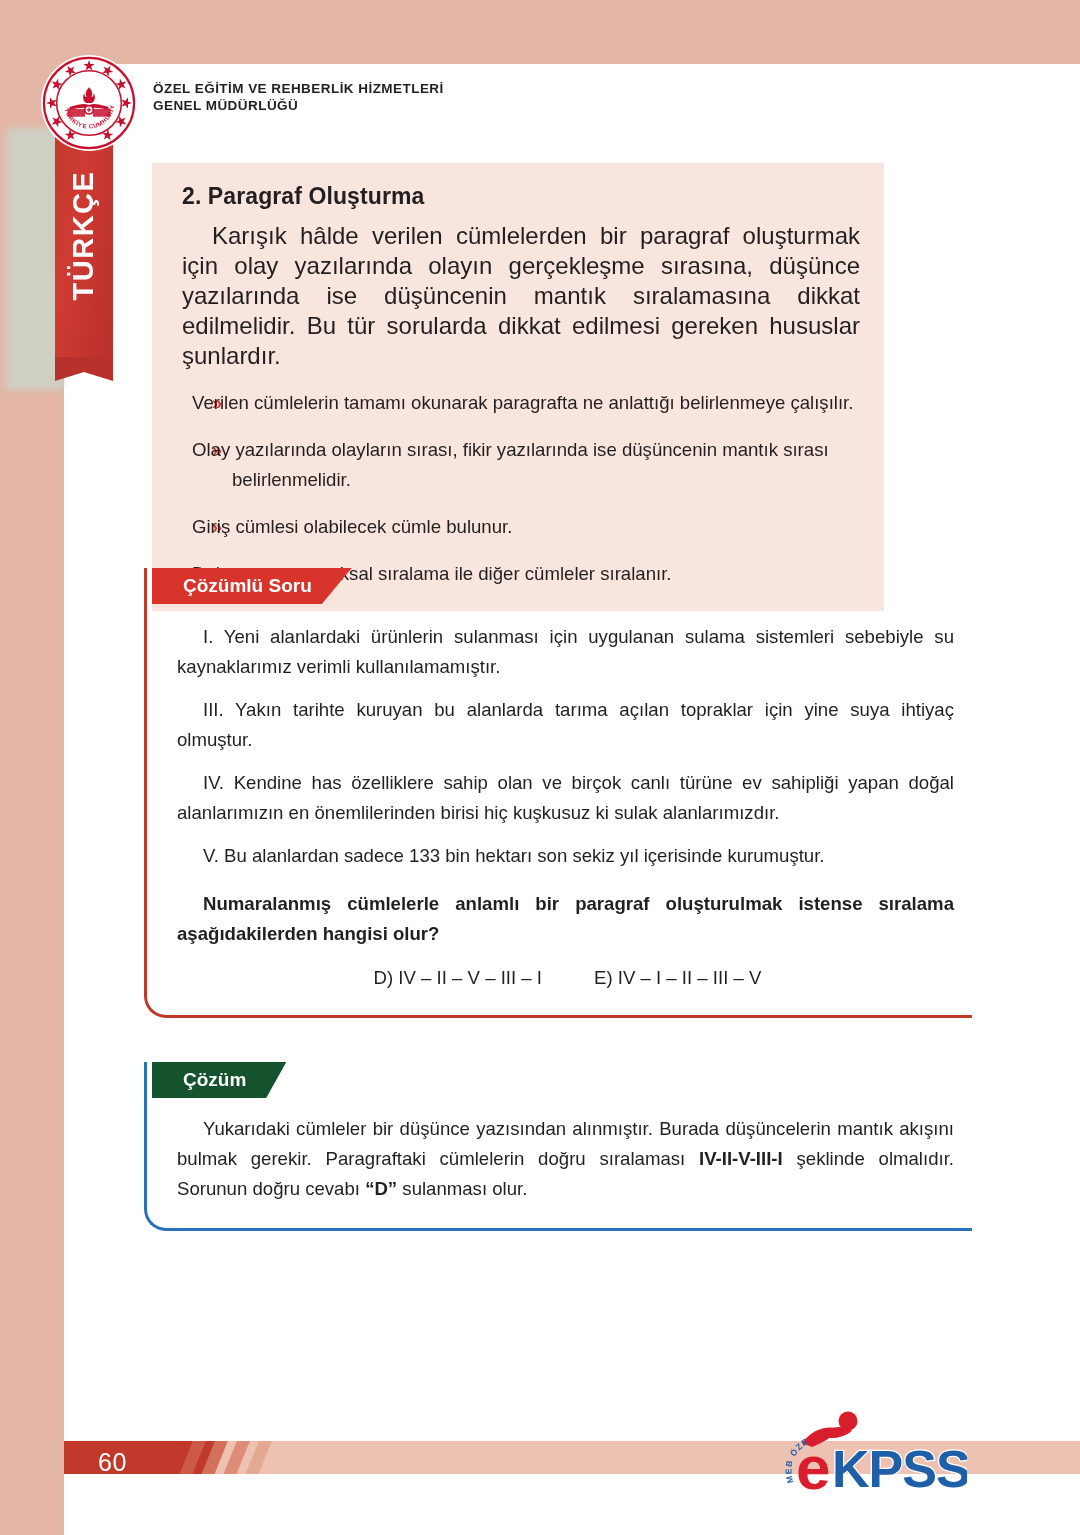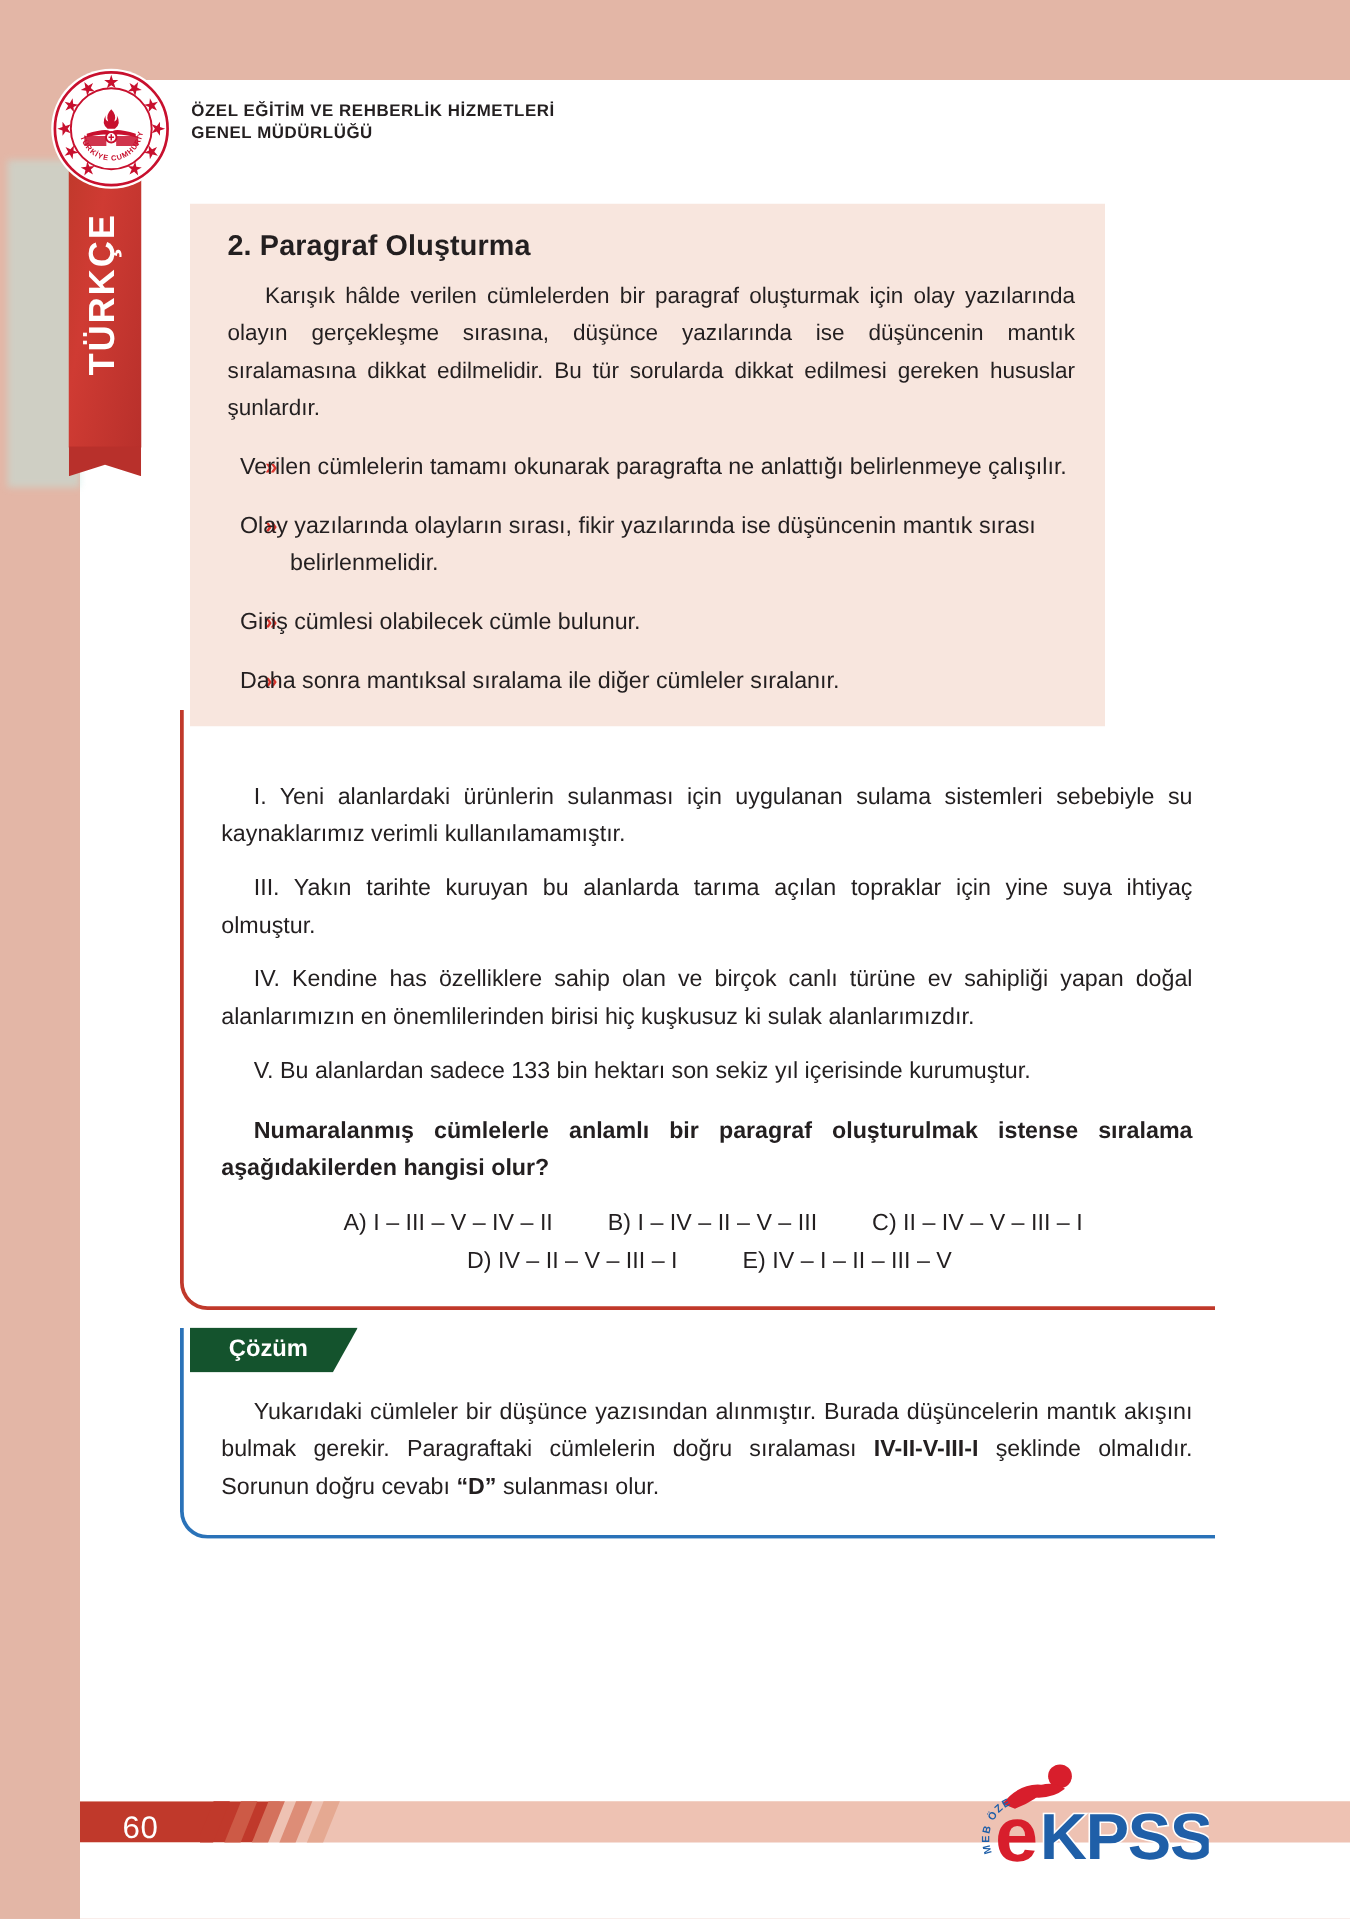--- a/index.html
+++ b/index.html
@@ -71,21 +71,21 @@
     position:absolute; left:152px; top:163px;
     width:732px; padding:20px 24px 22px 30px;
     background:#f8e6de;
   }
   .info-title {
     font-size:23px; font-weight:bold;
     color:#231f20; margin-bottom:11px;
     letter-spacing:.1px;
   }
   .info-p {
-    font-size:18px; line-height:30px;
+    font-size:24px; line-height:30px;
     color:#231f20; text-align:justify;
     text-indent:30px;
   }
   .bullet-row {
     display:flex; align-items:flex-start;
     margin-top:17px;
   }
   .bullet-mark {
     color:#d8342c; font-size:18px; font-weight:bold;
     margin-left:30px; margin-right:10px;
@@ -246,32 +246,28 @@
     <div class="bullet-row">
       <span class="bullet-mark">»</span>
       <span class="bullet-text">Giriş cümlesi olabilecek cümle bulunur.</span>
     </div>
     <div class="bullet-row">
       <span class="bullet-mark">»</span>
       <span class="bullet-text">Daha sonra mantıksal sıralama ile diğer cümleler sıralanır.</span>
     </div>
   </div>
 
+  <div class="tab red" style="left:152px; top:568px;">Çözümlü Soru</div>
 
   <div class="qbox">
     <div class="qp">I. Yeni alanlardaki ürünlerin sulanması için uygulanan sulama sistemleri sebebiyle su kaynaklarımız verimli kullanılamamıştır.</div>
     <div class="qp">III. Yakın tarihte kuruyan bu alanlarda tarıma açılan topraklar için yine suya ihtiyaç olmuştur.</div>
     <div class="qp">IV. Kendine has özelliklere sahip olan ve birçok canlı türüne ev sahipliği yapan doğal alanlarımızın en önemlilerinden birisi hiç kuşkusuz ki sulak alanlarımızdır.</div>
     <div class="qp last">V. Bu alanlardan sadece 133 bin hektarı son sekiz yıl içerisinde kurumuştur.</div>
     <div class="qprompt">Numaralanmış cümlelerle anlamlı bir paragraf oluşturulmak istense sıralama aşağıdakilerden hangisi olur?</div>
-    <div class="opt-row r1">
-      <span>A) I – III – V – IV – II</span>
-      <span>B) I – IV – II – V – III</span>
-      <span>C) II – IV – V – III – I</span>
-    </div>
     <div class="opt-row r2">
       <span>D) IV – II – V – III – I</span>
       <span>E) IV – I – II – III – V</span>
     </div>
   </div>
 
   <div class="tab blue" style="left:152px; top:1062px;">Çözüm</div>
 
   <div class="sbox">
     <div class="sp"><span>Yukarıdaki cümleler bir düşünce yazısından alınmıştır. Burada düşüncelerin mantık akışını bulmak gerekir. Paragraftaki cümlelerin doğru sıralaması </span><b>IV-II-V-III-I</b><span> şeklinde olmalıdır. Sorunun doğru cevabı </span><b>“D”</b><span> sulanması olur.</span></div>

